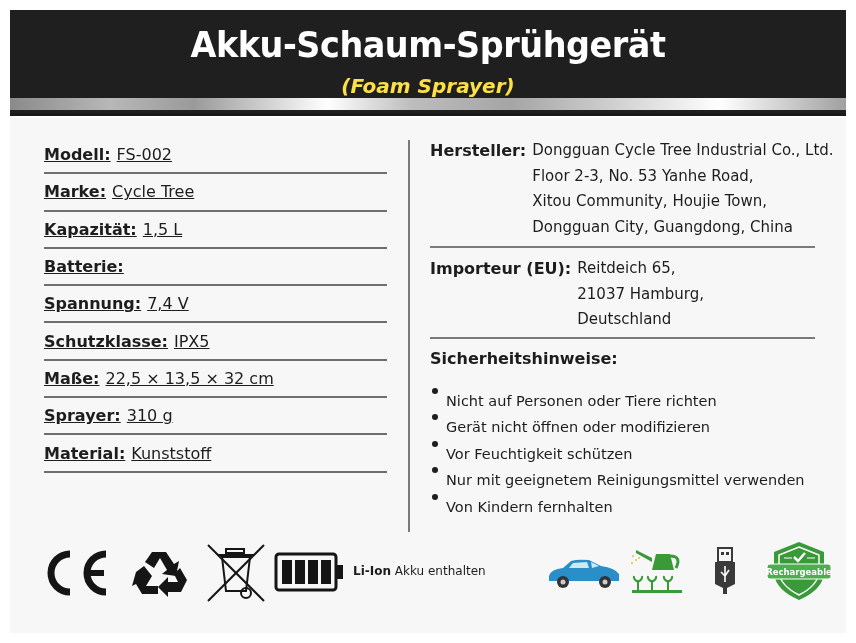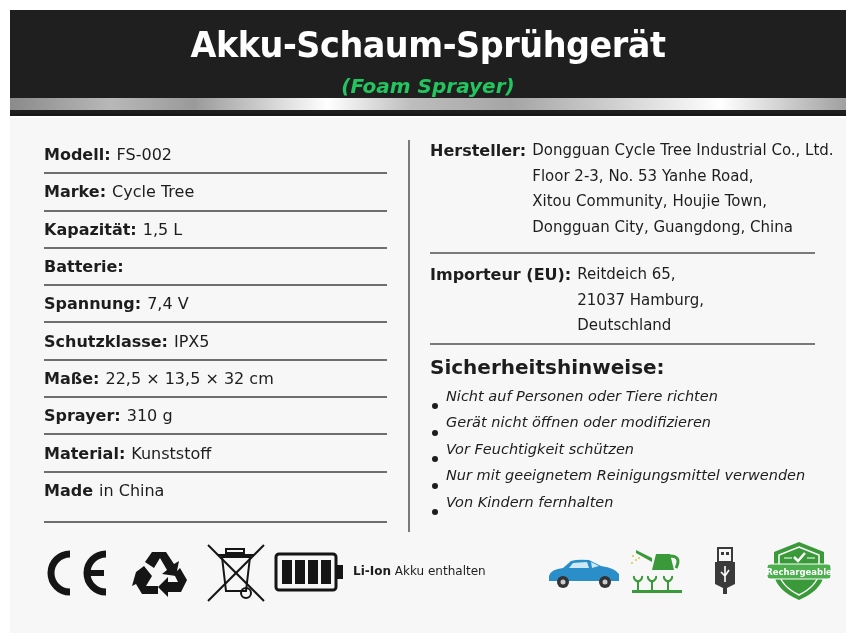--- a/index.html
+++ b/index.html
@@ -10,55 +10,55 @@
     position: absolute; left: 10px; top: 10px; width: 836px; height: 104px;
     background: #1f1f1f;
   }
   .title {
     position: absolute; left: 0; right: 0; top: 14px; text-align: center;
     color: #fff; font-weight: bold; font-size: 36px; letter-spacing: -0.5px;
     font-family: "DejaVu Sans", sans-serif; transform: scaleX(0.93);
   }
   .subtitle {
     position: absolute; left: 0; right: 0; top: 64px; text-align: center;
-    color: #22c55e; font-weight: bold; font-style: italic; font-size: 20px;
+    color: #fde047; font-weight: bold; font-style: italic; font-size: 20px;
     font-family: "DejaVu Sans", sans-serif;
   }
   .chrome {
     position: absolute; left: 10px; top: 98px; width: 836px; height: 12px;
     background: linear-gradient(90deg, #8a8a8a 0%, #b8b8b8 12%, #9a9a9a 22%, #d9d9d9 32%, #ffffff 38%, #bdbdbd 48%, #a5a5a5 60%, #cfcfcf 72%, #ffffff 85%, #a0a0a0 100%);
   }
   .chrome-line {
     position: absolute; left: 10px; top: 113px; width: 836px; height: 3px; background: #1a1a1a;
   }
   .panel {
     position: absolute; left: 10px; top: 118px; width: 836px; height: 515px; background: #f7f7f7;
   }
 
-  .left-col { position: absolute; left: 44px; top: 137px; width: 343px; }
+  .left-col { position: absolute; left: 44px; top: 137px; width: 343px; text-decoration: underline; }
   .spec-row {
     height: 37.3px; border-bottom: 2px solid #6e6e6e;
     display: flex; align-items: center; font-size: 16px; white-space: nowrap;
   }
   .spec-row .k { font-weight: bold; margin-right: 6px; }
   .spec-row.last { height: 50px; align-items: flex-start; padding-top: 8px; }
 
   .divider-v { position: absolute; left: 408px; top: 140px; width: 2px; height: 392px; background: #7a7a7a; }
 
   .right-col { position: absolute; left: 430px; top: 138px; width: 385px; }
   .block { border-bottom: 2px solid #7a7a7a; display: flex; font-size: 15px; line-height: 25.5px; }
   .block .k { font-weight: bold; font-size: 16px; white-space: nowrap; margin-right: 6px; }
   .block .lines div { white-space: nowrap; }
-  .block.hersteller { padding-bottom: 12px; }
+  .block.hersteller { padding-bottom: 6px; }
   .block.importeur { margin-top: 8px; padding-bottom: 4px; }
 
   .safety { margin-top: 10px; }
-  .safety-title { font-weight: bold; font-size: 20px; margin-bottom: 4px; }
+  .safety-title { font-weight: bold; font-size: 16px; margin-bottom: 20px; }
   .safety ul { list-style: none; }
-  .safety li { font-size: 14.5px; line-height: 26.5px; white-space: nowrap; display: flex; align-items: flex-end; font-style: italic; }
+  .safety li { font-size: 14.5px; line-height: 26.5px; white-space: nowrap; display: flex; align-items: flex-start; }
   .safety li .bullet { display: inline-block; width: 6px; height: 6px; border-radius: 50%; background: #1d1d1d; margin: 0 8px 0 2px; }
 
   .icons-row { position: absolute; left: 40px; top: 540px; height: 64px; width: 800px; }
   .icon { position: absolute; }
   .li-text { position: absolute; left: 313px; top: 24px; font-size: 12px; white-space: nowrap; text-align: right; }
   .li-text b { font-weight: bold; }
 </style>
 </head>
 <body>
 
@@ -98,24 +98,20 @@
       <span class="k">Maße:</span>
       <span>22,5 × 13,5 × 32 cm</span>
     </div>
   <div class="spec-row">
       <span class="k">Sprayer:</span>
       <span>310 g</span>
     </div>
   <div class="spec-row">
       <span class="k">Material:</span>
       <span>Kunststoff</span>
-    </div>
-  <div class="spec-row last">
-      <span class="k">Made</span>
-      <span>in China</span>
     </div>
 </div>
 
 <div class="divider-v"></div>
 
 <div class="right-col">
   <div class="block hersteller">
     <span class="k">Hersteller:</span>
     <div class="lines">
       <div>Dongguan Cycle Tree Industrial Co., Ltd.</div>

